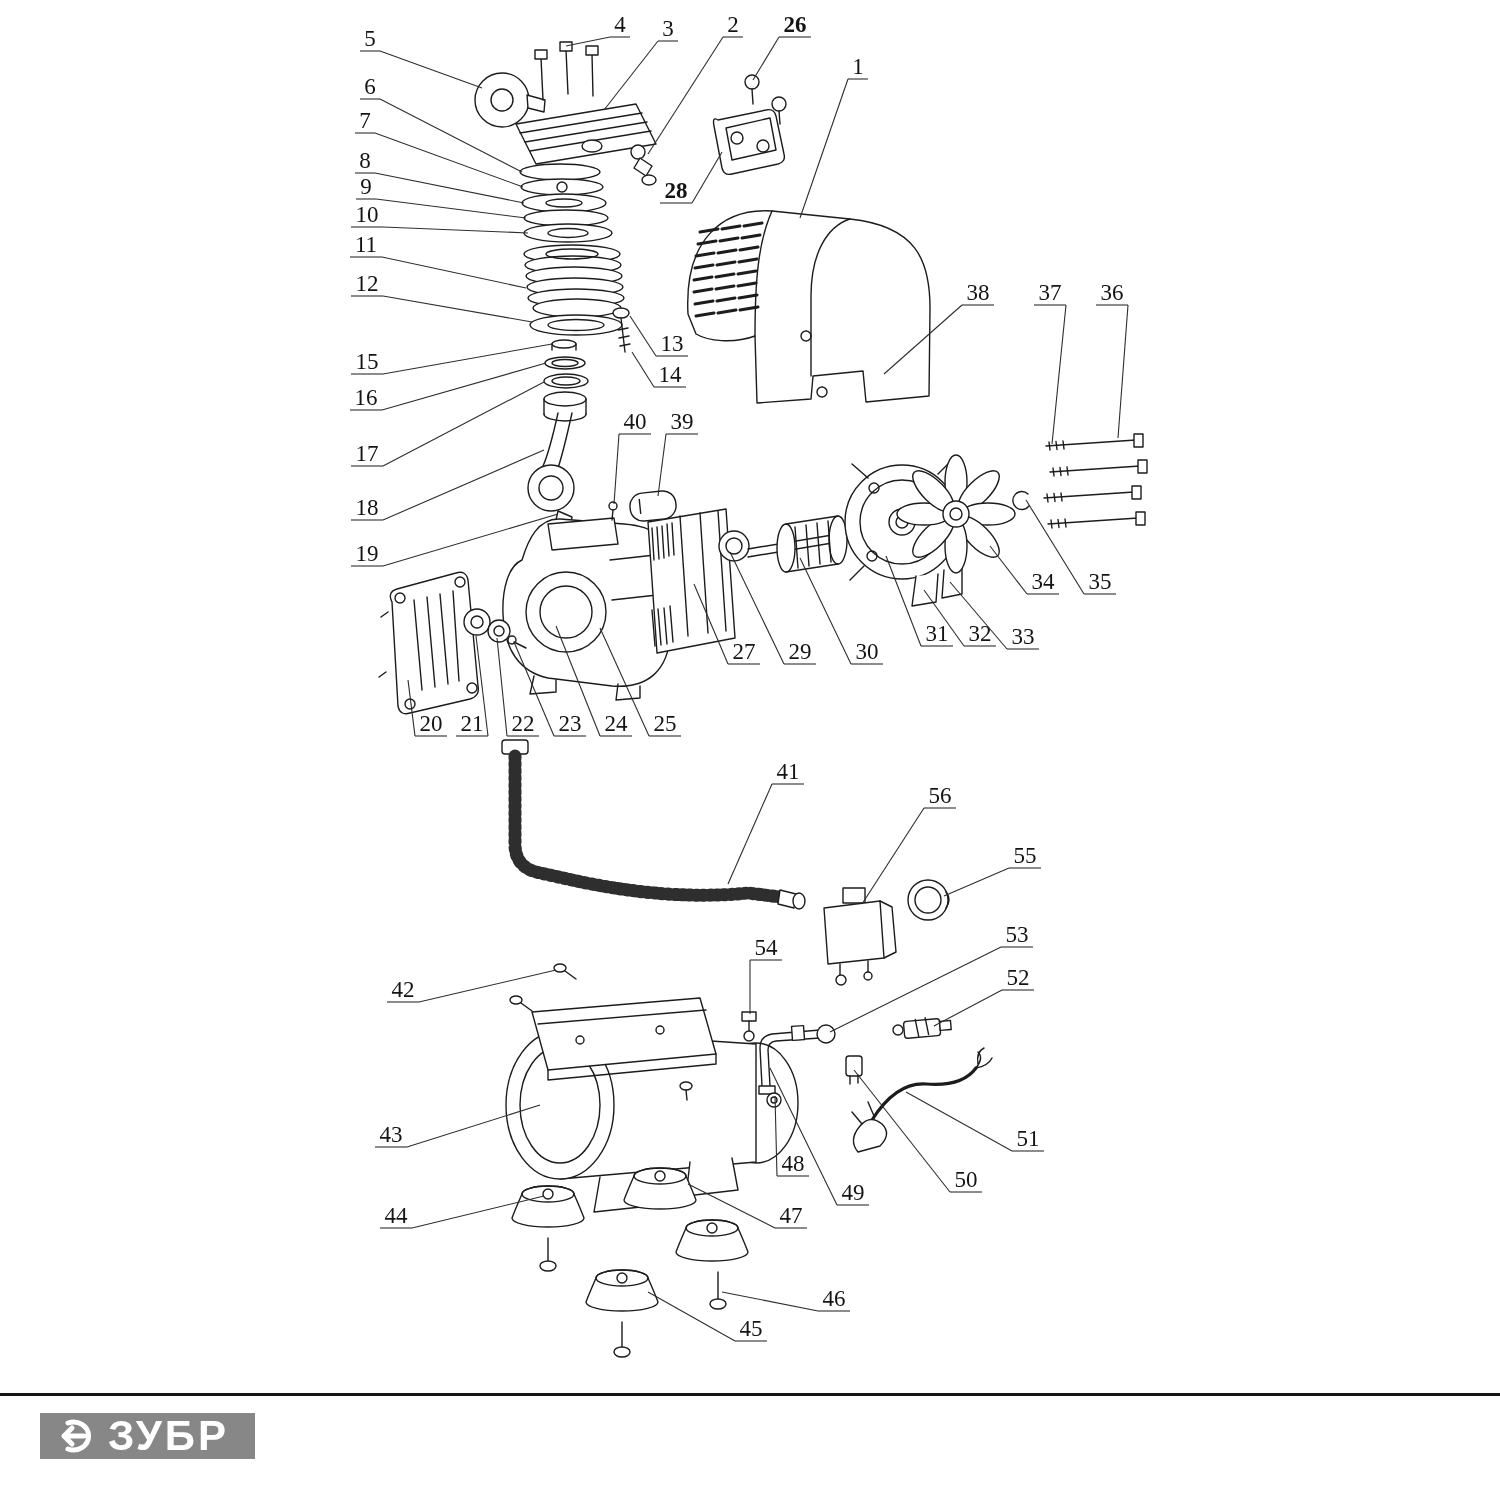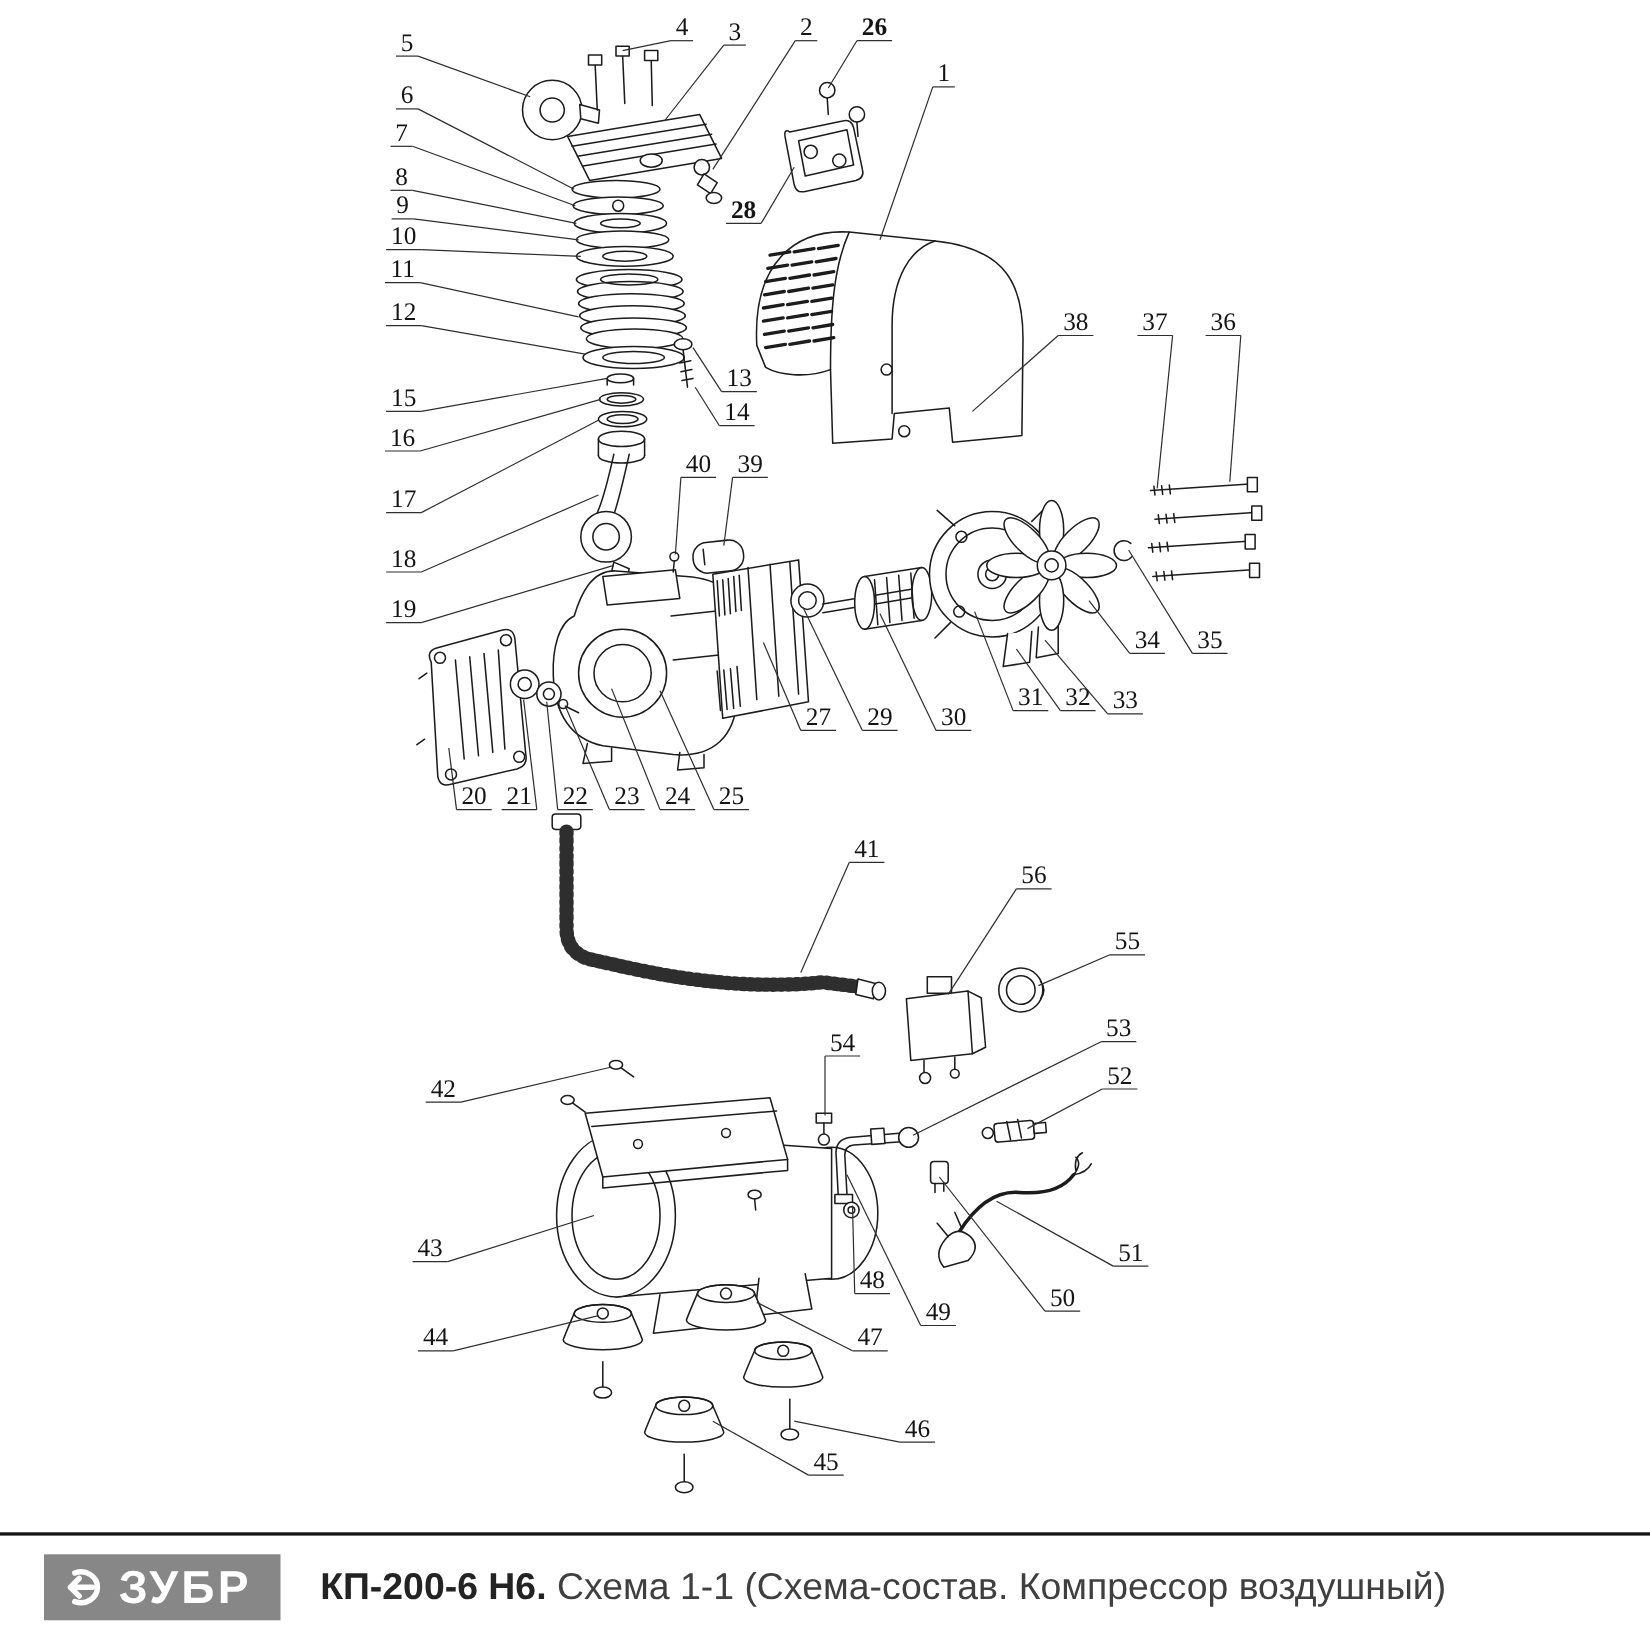--- a/index.html
+++ b/index.html
@@ -13,21 +13,21 @@
   #parts .coil{stroke:#2e2e2e;stroke-width:13;stroke-dasharray:2.5 4.5;fill:none;}
   #parts .cord{stroke-width:3.2;}
   #callouts text{font-family:"Liberation Serif",serif;font-size:23px;fill:#141414;stroke:none;}
   #callouts text.b{font-weight:bold;}
   #callouts line{stroke:#2e2e2e;stroke-width:1.1;}
   
   .footer{position:absolute;left:0;right:0;bottom:0;height:107px;background:#fff;}
   .footer-rule{position:absolute;top:0;left:0;right:0;height:3px;background:#151515;}
   .footer-row{position:absolute;top:20px;left:40px;right:20px;display:flex;align-items:center;gap:36px;}
   .brand-badge{background:#878787;color:#fff;display:flex;align-items:center;gap:12px;
-               padding:6px 26px 7px 16px;height:60px;box-sizing:border-box;}
+               padding:6px 26px 7px 16px;height:46px;box-sizing:border-box;}
   .brand-badge .brand-text{font-size:42px;font-weight:bold;letter-spacing:3px;line-height:1;}
   .footer-title{font-size:34px;color:#3f3f3f;white-space:nowrap;}
   .footer-title .model{font-weight:bold;color:#232323;}
 </style>
 </head>
 <body>
 
 <div class="page">
   <div class="diagram-wrap">
     <svg id="diagram" width="1500" height="1500" viewBox="0 0 1500 1500">
@@ -676,19 +676,15 @@
   <div class="footer">
     <div class="footer-rule"></div>
     <div class="footer-row">
       <div class="brand-badge">
         <svg width="40" height="40" viewBox="0 0 40 40">
           <path d="M 12,7 A 15 14 0 1 1 12,33" fill="none" stroke="#ffffff" stroke-width="5" stroke-linecap="round"></path>
           <path d="M 8,20 L 28,20 M 16,12 L 8,20 L 16,28" fill="none" stroke="#ffffff" stroke-width="5" stroke-linecap="round" stroke-linejoin="round"></path>
         </svg>
         <span class="brand-text">ЗУБР</span>
       </div>
-      <div class="footer-title">
-        <span class="model">КП-200-6 Н6.</span>
-        <span class="sub">Схема 1-1 (Схема-состав. Компрессор воздушный)</span>
-      </div>
     </div>
   </div>
 </div>
 
 </body></html>

